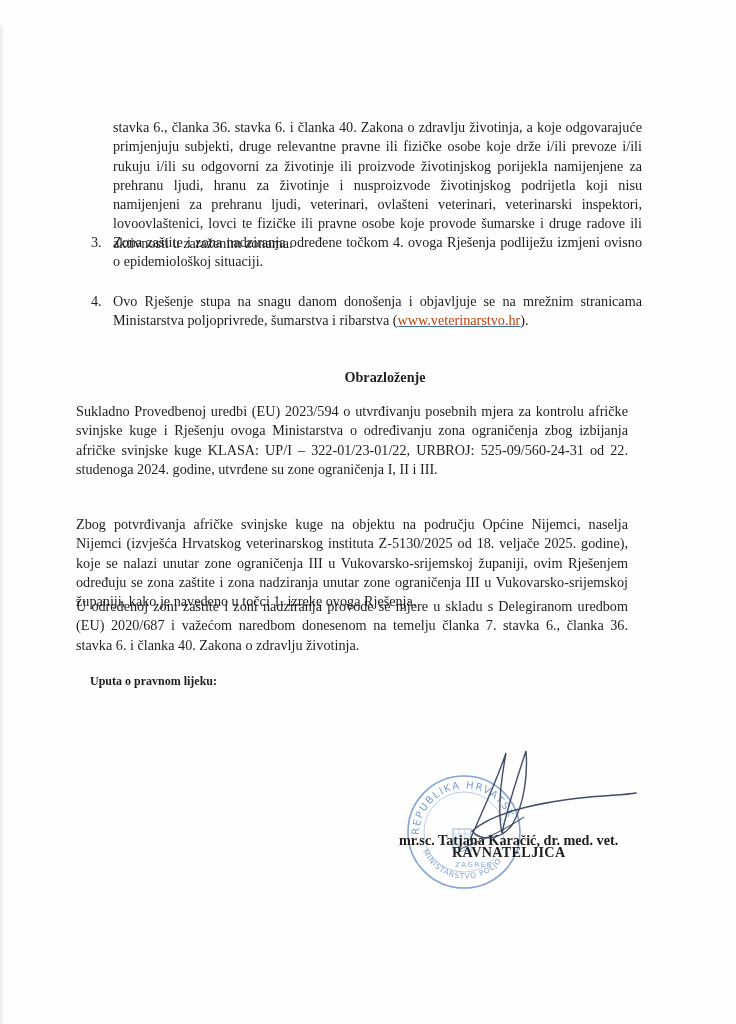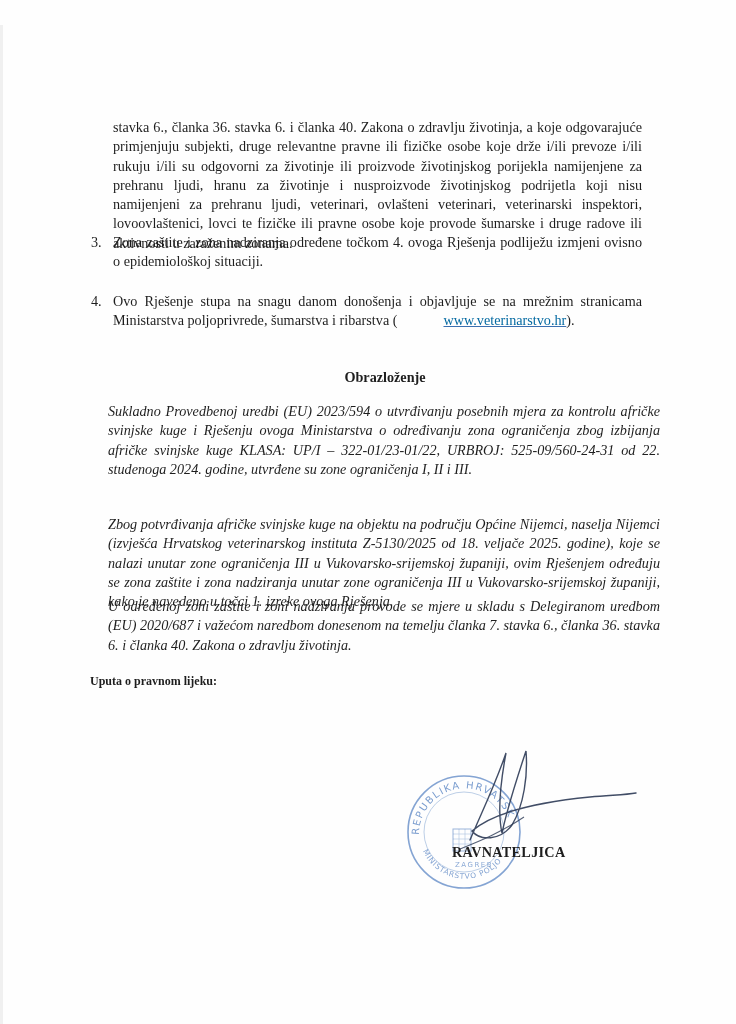--- a/index.html
+++ b/index.html
@@ -9,27 +9,27 @@
   .edge { position: absolute; left: 0; top: 25px; width: 3px; height: 1000px; background: #f0f0f0; }
   .text { font-size: 14.2px; line-height: 19.3px; text-align: justify; }
   .block { position: absolute; }
   .cont { left: 113px; width: 529px; top: 118px; }
   .li { left: 91px; width: 551px; display: flex; }
   .li .num { width: 22px; flex: none; }
   .li .body { flex: 1; text-align: justify; }
   .li3 { top: 233px; }
   .li4 { top: 292px; }
   .heading { left: 0; width: 736px; top: 369px; text-align: center; font-weight: bold; font-size: 14.2px; padding-left: 17px; }
-  .para { left: 108px; width: 552px; font-style: italic; }
+  .para { left: 76px; width: 552px; }
   .p1 { top: 402px; }
   .p2 { top: 499px; margin-top: 16px; }
   .p3 { top: 597px; }
   .legal-title { left: 90px; top: 674px; font-weight: bold; font-size: 12px; }
   .p4 { top: 693px; }
-  a.link { color: #0369a1; text-decoration: underline; text-decoration-color: #3a6fb0; margin-left: 46px; }
+  a.link { color: #c2410c; text-decoration: underline; text-decoration-color: #3a6fb0; }
   .stamp { position: absolute; left: 405px; top: 773px; width: 118px; height: 118px; }
   .sig-title { position: absolute; left: 452px; top: 800px; font-weight: bold; font-size: 14.2px; letter-spacing: 0.3px; margin-top: 44px; }
   .sig-name { position: absolute; left: 399px; top: 832px; font-weight: bold; font-size: 14.2px; }
   .signature { position: absolute; left: 440px; top: 745px; width: 200px; height: 110px; }
 </style>
 </head>
 <body>
 
 <div class="page">
   <div class="edge"></div>
@@ -66,18 +66,19 @@
     </text>
     <text font-family="DejaVu Sans, sans-serif" font-size="7.5" fill="#5b86c4" opacity="0.75" letter-spacing="0.8">
       <textPath href="#arcBot">MINISTARSTVO POLJOPRIVREDE ŠUMARSTVA I RIBARSTVA</textPath>
     </text>
     <rect x="48" y="56" width="18" height="22" fill="none" stroke="#5b86c4" stroke-width="1" opacity="0.6"></rect>
     <path d="M48 61 h18 M48 66 h18 M48 71 h18 M54 56 v22 M60 56 v22" stroke="#5b86c4" stroke-width="0.6" opacity="0.5"></path>
     <text x="50" y="94" font-family="DejaVu Sans, sans-serif" font-size="7" fill="#5b86c4" opacity="0.7" letter-spacing="1.5">ZAGREB</text>
   </svg>
 
   <div class="sig-title">RAVNATELJICA</div>
+  <div class="sig-name">mr.sc. Tatjana Karačić, dr. med. vet.</div>
 
   <svg class="signature" viewBox="0 0 200 110">
     <path d="M30 95 C 45 60, 55 40, 66 8 C 60 40, 58 70, 62 88 C 68 60, 78 30, 86 6 C 88 30, 84 60, 72 80 C 60 96, 40 96, 32 86 C 50 70, 90 58, 150 52 C 170 50, 185 50, 196 48" fill="none" stroke="#2c3a55" stroke-width="1.4" stroke-linecap="round" opacity="0.9"></path>
     <path d="M20 104 C 40 96, 60 88, 84 72" fill="none" stroke="#2c3a55" stroke-width="1.1" opacity="0.8"></path>
   </svg>
 </div>
 
 </body></html>

